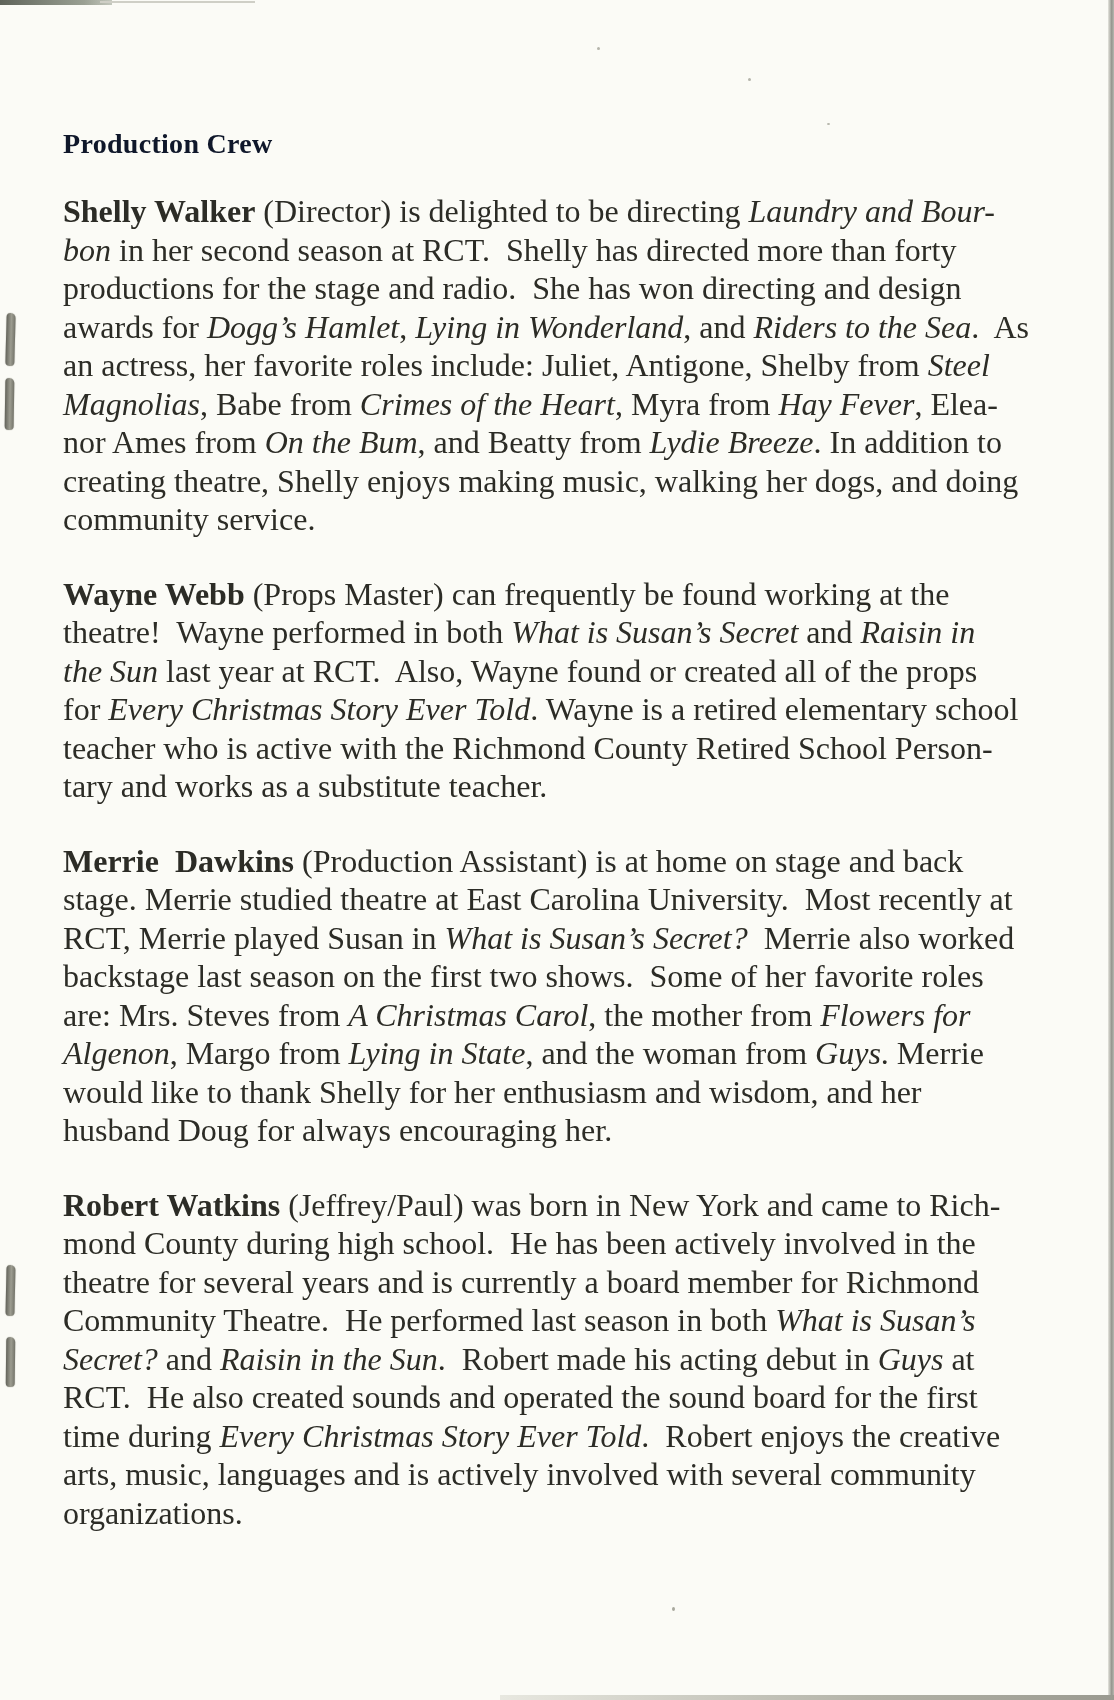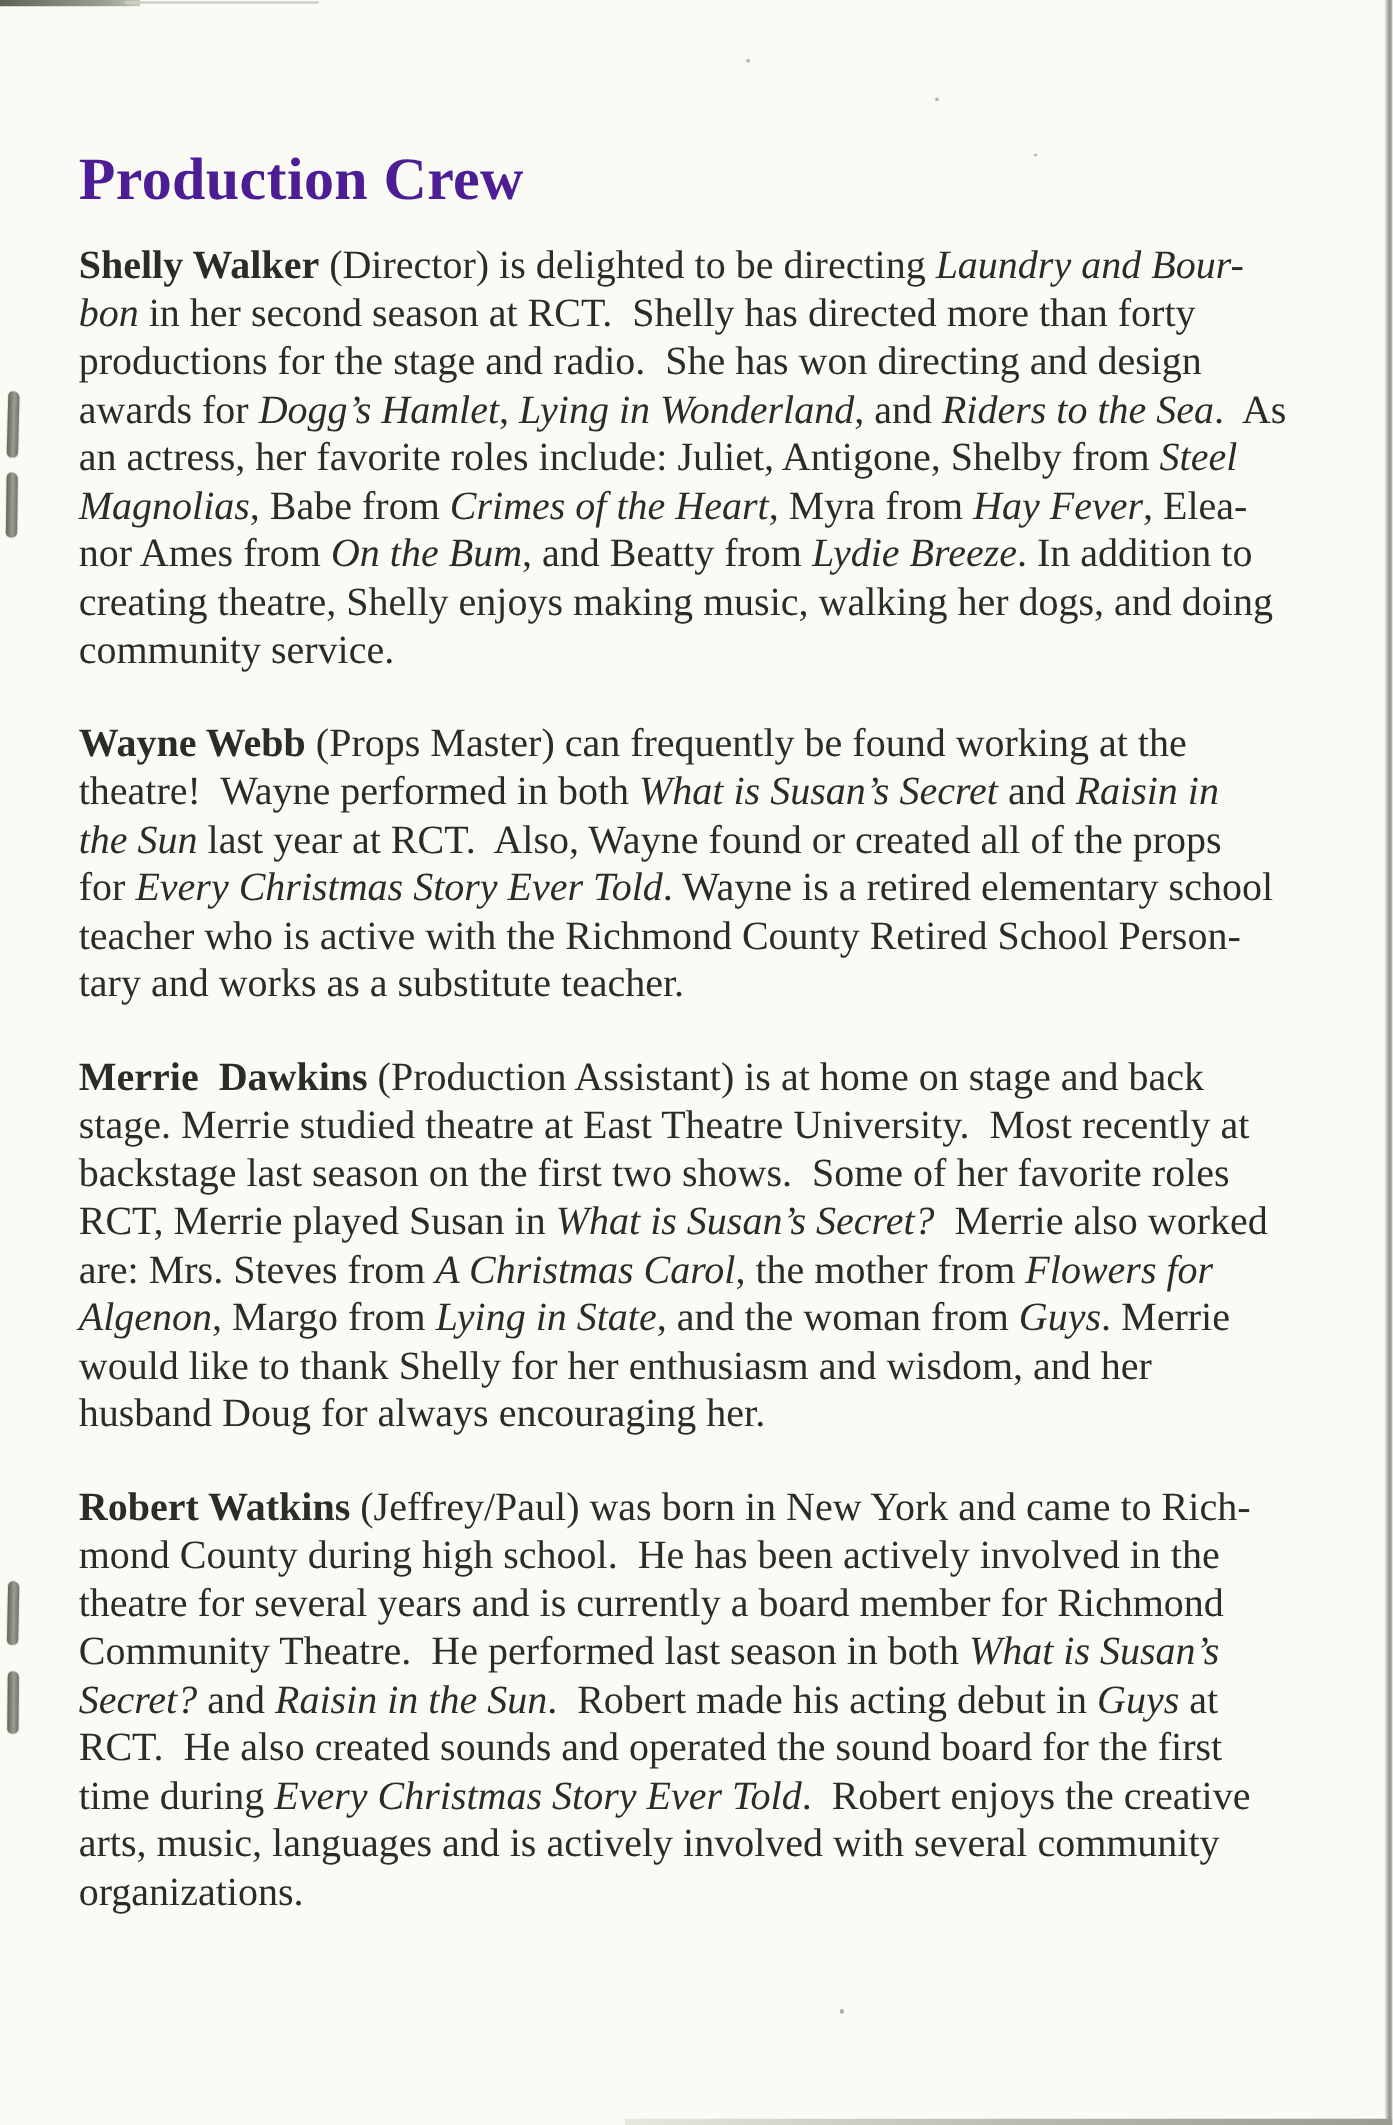--- a/index.html
+++ b/index.html
@@ -7,23 +7,23 @@
     position:relative;
     width:1114px; height:1700px;
     margin:0 auto;
     background:#fbfbf6;
     overflow:hidden;
     font-family:"Liberation Serif", serif;
     color:#2c2c26;
   }
   .content { position:absolute; left:63px; top:120px; width:1000px; }
   h1.doc-title {
-    font-size:48px; font-weight:bold;
+    font-size:28px; font-weight:bold;
     line-height:48px; margin:0 0 24px 0;
-    letter-spacing:0.3px; color:#4c1d95;
+    letter-spacing:0.3px; color:#0f172a;
   }
   .para { margin:0 0 36px 0; font-size:32px; line-height:38.5px; }
   .line { display:block; white-space:pre; }
   .run-b { font-weight:bold; }
   .run-i { font-style:italic; }
   
   .artifact { position:absolute; pointer-events:none; }
   .top-strip {
     left:0; top:0; width:112px; height:5px;
     background:linear-gradient(to right,#5f645a,#9aa093 75%,#c4c8bd);
@@ -90,23 +90,23 @@
         <p class="para">
           <span class="line"><span class="run-b">Wayne Webb</span><span class="run-r"> (Props Master) can frequently be found working at the</span></span>
           <span class="line"><span class="run-r">theatre!  Wayne performed in both </span><span class="run-i">What is Susan’s Secret</span><span class="run-r"> and </span><span class="run-i">Raisin in</span></span>
           <span class="line"><span class="run-i">the Sun</span><span class="run-r"> last year at RCT.  Also, Wayne found or created all of the props</span></span>
           <span class="line"><span class="run-r">for </span><span class="run-i">Every Christmas Story Ever Told</span><span class="run-r">. Wayne is a retired elementary school</span></span>
           <span class="line"><span class="run-r">teacher who is active with the Richmond County Retired School Person-</span></span>
           <span class="line"><span class="run-r">tary and works as a substitute teacher.</span></span>
         </p>
         <p class="para">
           <span class="line"><span class="run-b">Merrie  Dawkins</span><span class="run-r"> (Production Assistant) is at home on stage and back</span></span>
-          <span class="line"><span class="run-r">stage. Merrie studied theatre at East Theatre University.  Most recently at</span></span>
+          <span class="line"><span class="run-r">stage. Merrie studied theatre at East Carolina University.  Most recently at</span></span>
+          <span class="line"><span class="run-r">RCT, Merrie played Susan in </span><span class="run-i">What is Susan’s Secret?</span><span class="run-r">  Merrie also worked</span></span>
           <span class="line"><span class="run-r">backstage last season on the first two shows.  Some of her favorite roles</span></span>
-          <span class="line"><span class="run-r">RCT, Merrie played Susan in </span><span class="run-i">What is Susan’s Secret?</span><span class="run-r">  Merrie also worked</span></span>
           <span class="line"><span class="run-r">are: Mrs. Steves from </span><span class="run-i">A Christmas Carol</span><span class="run-r">, the mother from </span><span class="run-i">Flowers for</span></span>
           <span class="line"><span class="run-i">Algenon</span><span class="run-r">, Margo from </span><span class="run-i">Lying in State</span><span class="run-r">, and the woman from </span><span class="run-i">Guys</span><span class="run-r">. Merrie</span></span>
           <span class="line"><span class="run-r">would like to thank Shelly for her enthusiasm and wisdom, and her</span></span>
           <span class="line"><span class="run-r">husband Doug for always encouraging her.</span></span>
         </p>
         <p class="para">
           <span class="line"><span class="run-b">Robert Watkins</span><span class="run-r"> (Jeffrey/Paul) was born in New York and came to Rich-</span></span>
           <span class="line"><span class="run-r">mond County during high school.  He has been actively involved in the</span></span>
           <span class="line"><span class="run-r">theatre for several years and is currently a board member for Richmond</span></span>
           <span class="line"><span class="run-r">Community Theatre.  He performed last season in both </span><span class="run-i">What is Susan’s</span></span>

